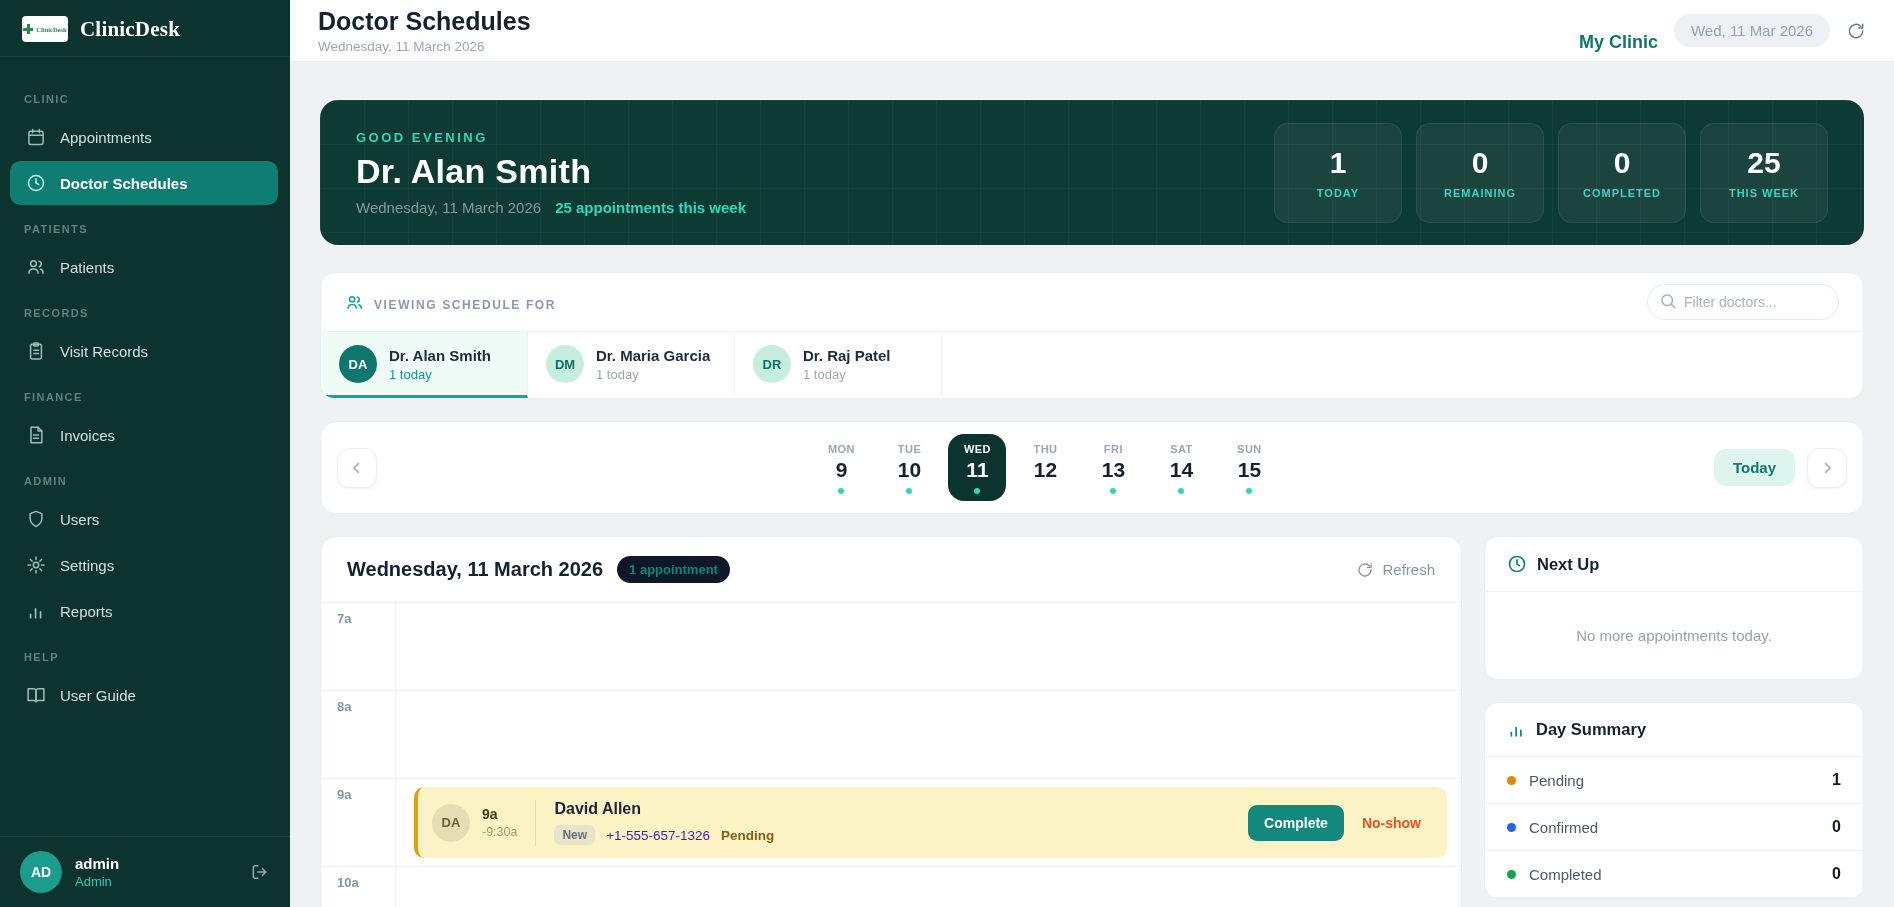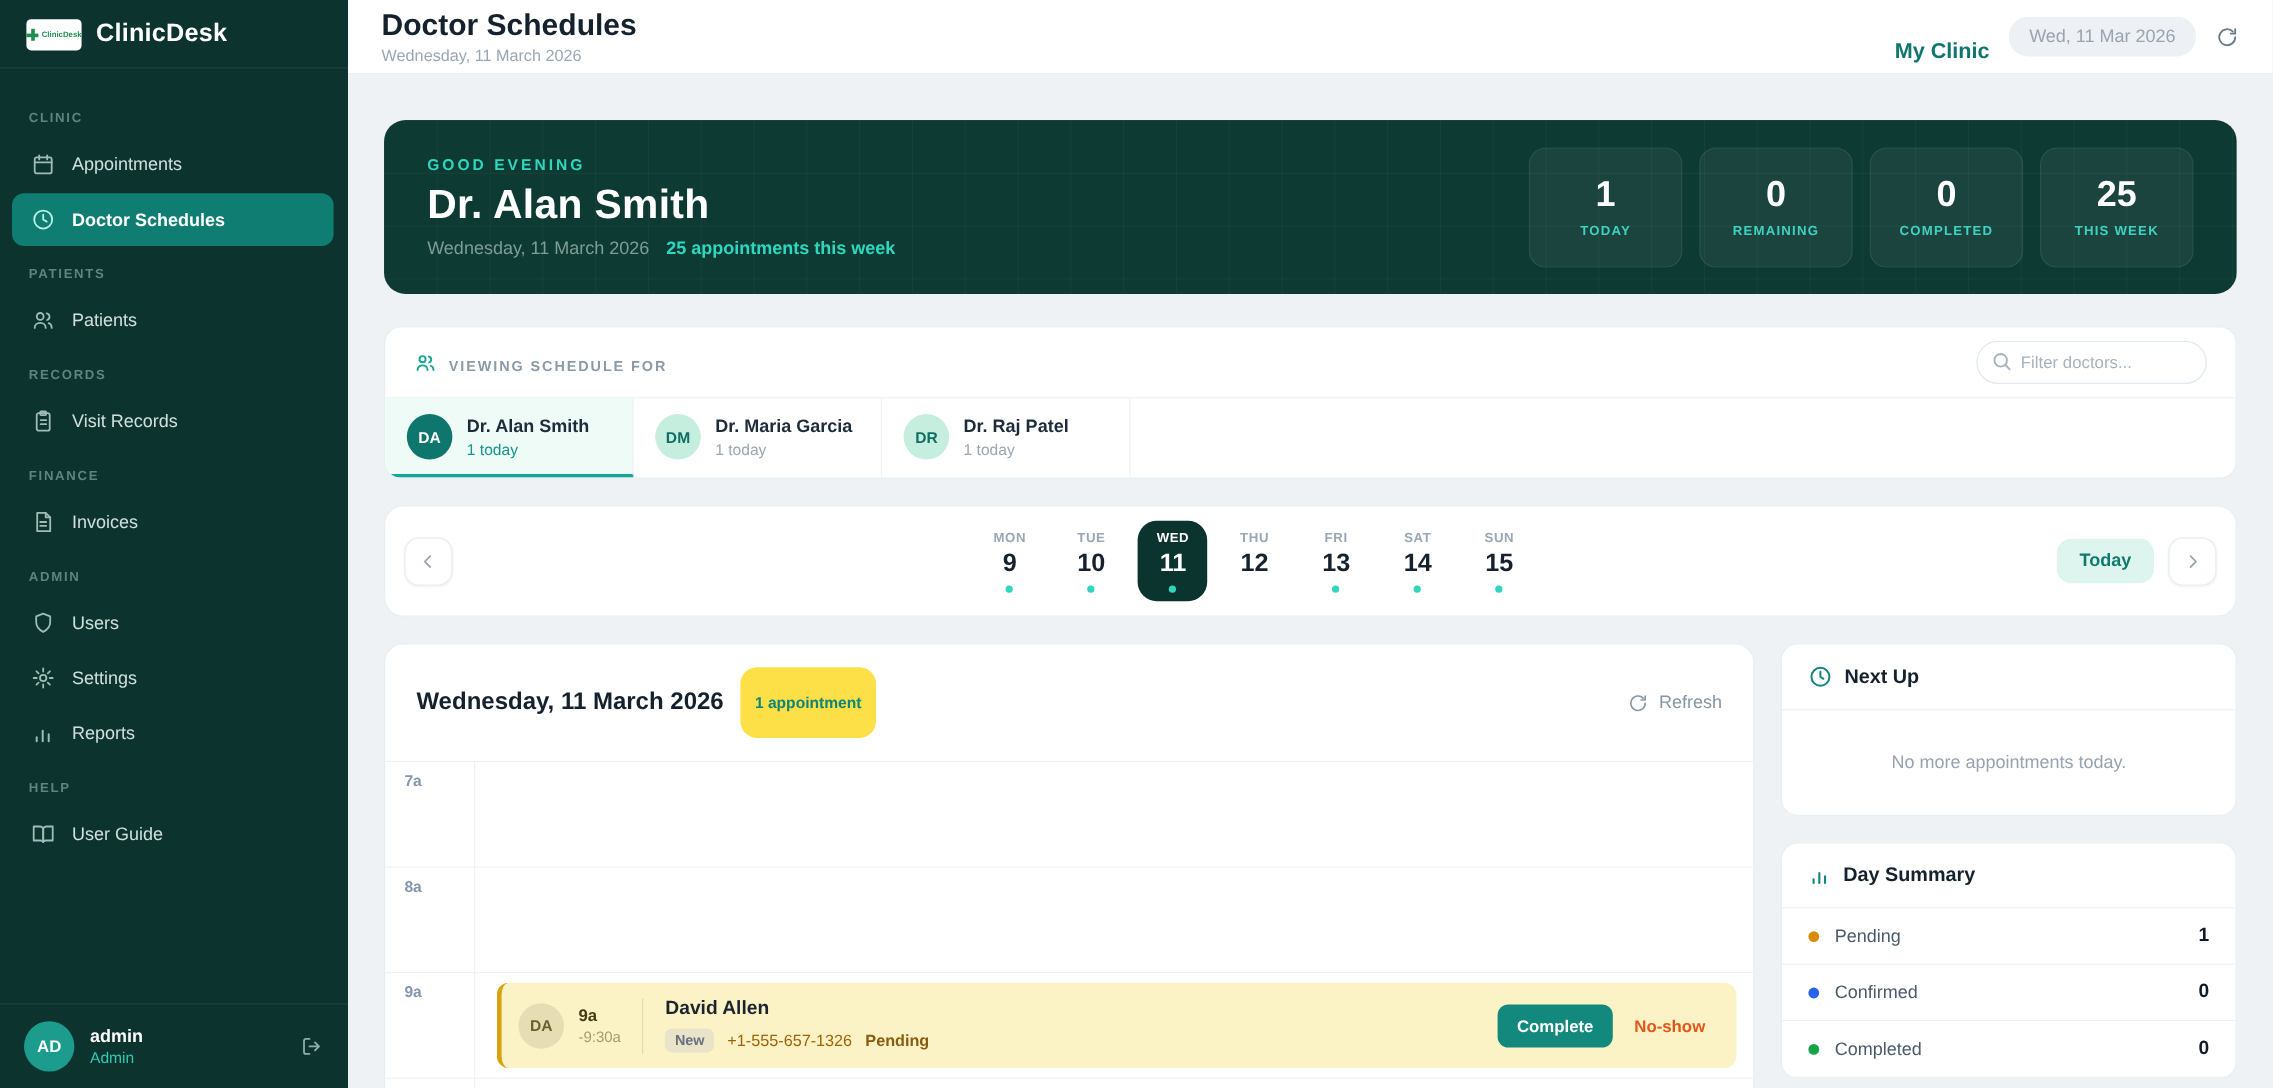--- a/index.html
+++ b/index.html
@@ -11,22 +11,22 @@
   }
   svg { display:block; }
 
   
   .sidebar {
     width:290px; min-width:290px; height:907px;
     background:#0c332e; color:#d7e5e2;
     display:flex; flex-direction:column;
   }
   .brand {
-    display:flex; align-items:flex-start; gap:12px;
-    padding:16px 22px 14px; border-bottom:1px solid rgba(255,255,255,.08);
+    display:flex; align-items:center; gap:12px;
+    padding:16px 22px 14px; border-bottom:1px solid rgba(255,255,255,.08);font-family:Liberation Serif, serif;
   }
   .logo-box {
     width:46px; height:26px; background:#ffffff; border-radius:4px;
     display:flex; align-items:center; justify-content:center; gap:3px;
   }
   .logo-cross { width:10px; height:10px; position:relative; }
   .logo-cross:before, .logo-cross:after { content:""; position:absolute; background:#1e8e4e; }
   .logo-cross:before { left:3.5px; top:0; width:3px; height:10px; }
   .logo-cross:after { left:0; top:3.5px; width:10px; height:3px; }
   .logo-word { font-size:6.5px; font-weight:bold; color:#1e8e4e; letter-spacing:0; }
@@ -159,22 +159,22 @@
     border:none; border-radius:12px; padding:10px 19px; margin-right:12px; cursor:pointer;
     font-family:"Liberation Sans", sans-serif;
   }
 
   
   .cols { display:flex; gap:22px; align-items:flex-start; }
   .schedule-card { flex:1; border-radius:16px; overflow:hidden; height:620px; }
   .schedule-head { display:flex; align-items:center; gap:14px; padding:19px 26px; }
   .schedule-title { font-size:20px; font-weight:800; color:#15222e; }
   .appt-badge {
-    background:#fde047; color:#0f8577; font-size:13px; font-weight:700;
-    border-radius:14px; padding:22px 12px;
+    background:#0f172a; color:#0f8577; font-size:13px; font-weight:700;
+    border-radius:14px; padding:6px 12px;
   }
   .schedule-head .spacer { flex:1; }
   .refresh-btn { display:flex; align-items:center; gap:8px; color:#8795a3; font-size:15px; cursor:pointer; }
 
   .hour-grid { border-top:1px solid #eef2f5; }
   .hour-row { height:88px; display:flex; border-bottom:1px solid #eef2f5; }
   .hour-gutter {
     width:75px; min-width:75px; border-right:1px solid #eef2f5;
     padding:8px 0 0 16px; font-size:13px; font-weight:600; color:#8496ad;
   }
@@ -188,21 +188,21 @@
   .appt-avatar {
     width:38px; height:38px; border-radius:50%; background:#e6ddb4; color:#6a5f2e;
     font-size:13px; font-weight:700; display:flex; align-items:center; justify-content:center;
   }
   .appt-time-start { font-size:14px; font-weight:700; color:#463d16; }
   .appt-time-end { font-size:12.5px; color:#a59d72; margin-top:3px; }
   .appt-divider { width:1px; height:46px; background:#e6dcaa; margin:0 6px; }
   .appt-patient { font-size:16px; font-weight:700; color:#1b2430; }
   .appt-meta { display:flex; align-items:center; gap:11px; margin-top:7px; }
   .new-pill { background:#e9e3c9; color:#67727e; font-size:12px; font-weight:700; border-radius:6px; padding:3px 8px; }
-  .appt-phone { font-size:13.5px; color:#a16207; }
+  .appt-phone { font-size:13.5px; color:#4c1d95; }
   .appt-status { font-size:13.5px; font-weight:700; color:#8a5c10; }
   .appt-spacer { flex:1; }
   .complete-btn {
     background:#12897c; color:#ffffff; font-size:14px; font-weight:700;
     border:none; border-radius:9px; padding:10px 16px; cursor:pointer;
     font-family:"Liberation Sans", sans-serif;
   }
   .noshow-btn { color:#e0561b; font-size:14px; font-weight:700; margin:0 16px 0 6px; cursor:pointer; }
 
   .right-col { width:380px; min-width:380px; display:flex; flex-direction:column; gap:22px; }

